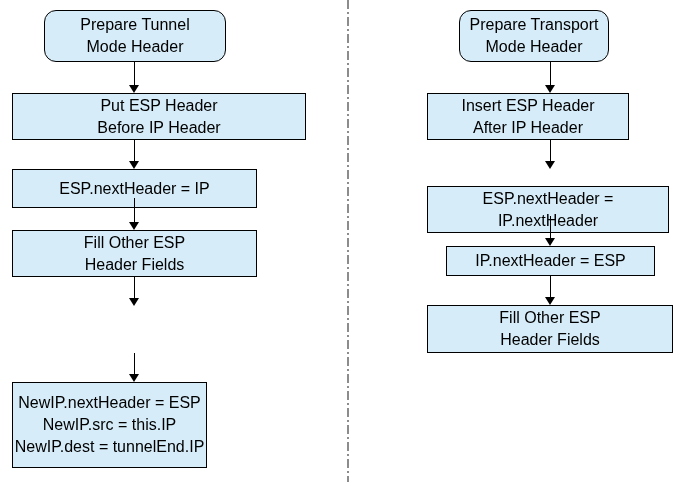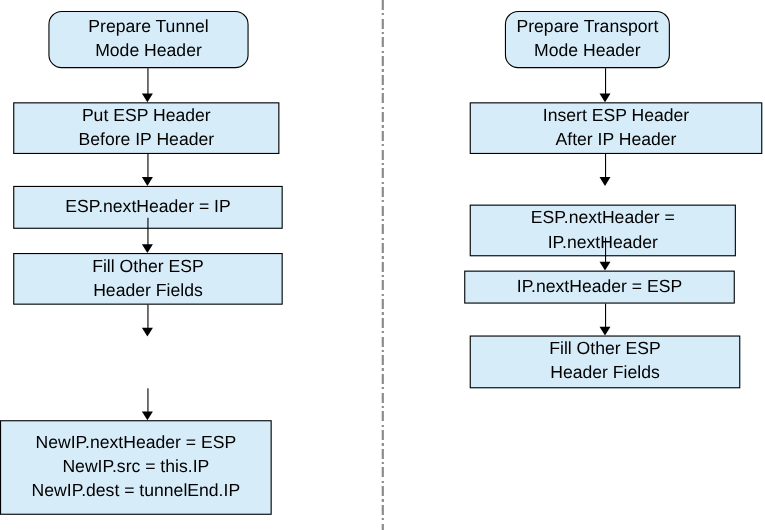--- a/index.html
+++ b/index.html
@@ -85,64 +85,64 @@
 <div class="canvas">
 
   <div class="divider" style="left:347px"></div>
 
   <div class="node terminator" style="left:44px;top:10px;width:182px;height:52px">
     <span>Prepare Tunnel
 Mode Header</span>
   </div>
   <div class="arrow" style="left:129px;top:62px;height:31px"></div>
 
-  <div class="node" style="left:12px;top:93px;width:242px;height:47px">
+  <div class="node" style="left:12px;top:93px;width:294px;height:47px">
     <span>Put ESP Header
 Before IP Header</span>
   </div>
   <div class="arrow" style="left:129px;top:140px;height:29px"></div>
 
   <div class="node" style="left:12px;top:169px;width:245px;height:39px">
     <span>ESP.nextHeader = IP</span>
   </div>
   <div class="arrow" style="left:129px;top:198px;height:32px"></div>
 
   <div class="node" style="left:12px;top:230px;width:245px;height:47px">
     <span>Fill Other ESP
 Header Fields</span>
   </div>
   <div class="arrow" style="left:129px;top:277px;height:29px"></div>
 
   <div class="arrow" style="left:129px;top:353px;height:29px"></div>
 
-  <div class="node" style="left:0;top:382px;width:247px;height:86px">
+  <div class="node" style="left:12px;top:382px;width:195px;height:86px">
     <span>NewIP.nextHeader = ESP
 NewIP.src = this.IP
 NewIP.dest = tunnelEnd.IP</span>
   </div>
 
   <div class="node terminator" style="left:459px;top:10px;width:150px;height:52px">
     <span>Prepare Transport
 Mode Header</span>
   </div>
   <div class="arrow" style="left:545px;top:62px;height:31px"></div>
 
-  <div class="node" style="left:427px;top:93px;width:266px;height:47px">
+  <div class="node" style="left:427px;top:93px;width:202px;height:47px">
     <span>Insert ESP Header
 After IP Header</span>
   </div>
   <div class="arrow" style="left:545px;top:140px;height:29px"></div>
 
   <div class="node" style="left:427px;top:186px;width:242px;height:47px">
     <span>ESP.nextHeader =
 IP.nextHeader</span>
   </div>
   <div class="arrow" style="left:545px;top:216px;height:30px"></div>
 
-  <div class="node" style="left:422px;top:246px;width:246px;height:30px">
+  <div class="node" style="left:446px;top:246px;width:209px;height:30px">
     <span>IP.nextHeader = ESP</span>
   </div>
   <div class="arrow" style="left:545px;top:276px;height:29px"></div>
 
   <div class="node" style="left:427px;top:305px;width:246px;height:48px">
     <span>Fill Other ESP
 Header Fields</span>
   </div>
 
 </div>

